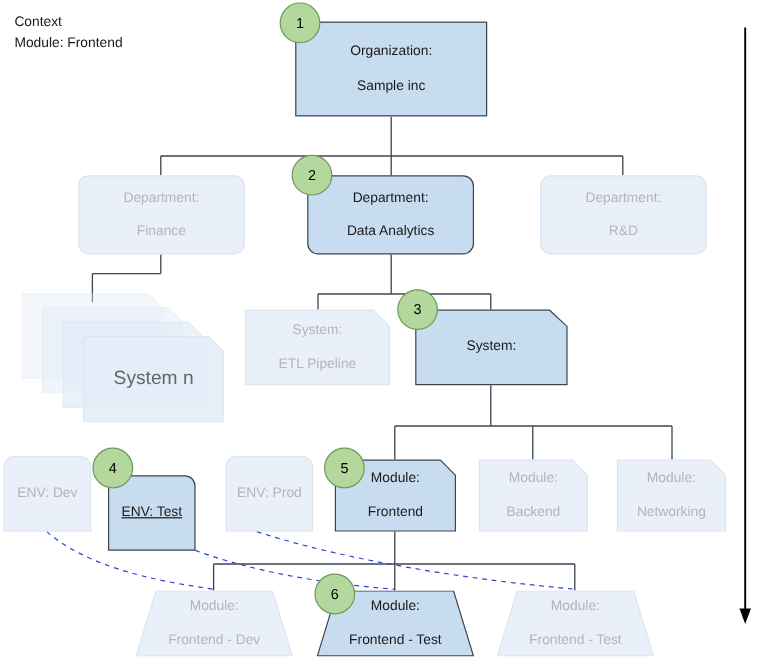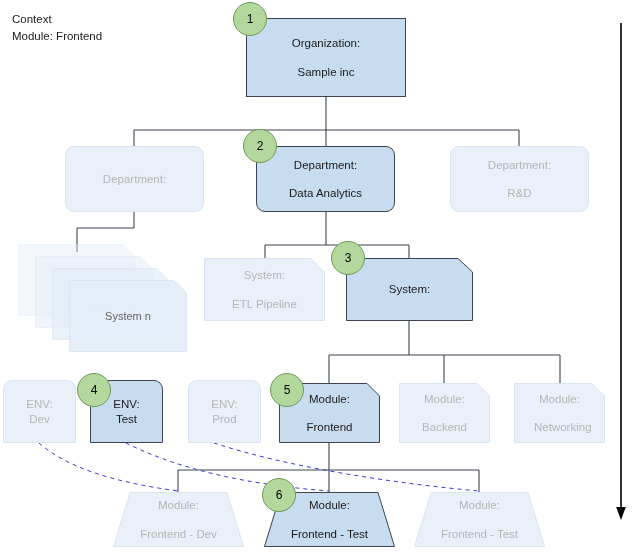--- a/index.html
+++ b/index.html
@@ -73,21 +73,21 @@
   .shape-trap { background: transparent; position: absolute; }
   .shape-trap .trap-svg {
     position: absolute;
     left: 0; top: 0;
     width: 100%; height: 100%;
   }
   .node .txt {
     position: relative;
     z-index: 2;
     width: 100%;
-    padding: 0 20px;
+    padding: 0 6px;
     box-sizing: border-box;
   }
 
   
   .dim .shape-rect,
   .dim.shape-rect,
   .dim.shape-round,
   .dim.shape-roundtop {
     background: #e9f0f9;
     border-color: #dbe5f0;
@@ -137,21 +137,21 @@
   }
   .stack-card .scard-svg {
     position: absolute; left: 0; top: 0; width: 100%; height: 100%;
   }
   .stack-card .scard-txt {
     position: absolute;
     left: 0; right: 0;
     top: 50%;
     transform: translateY(-50%);
     text-align: center;
-    font-size: 11px;
+    font-size: 16px;
   }
 </style>
 </head>
 <body>
 
 <div id="stage">
 
   <svg id="wires" viewBox="0 0 641 559" xmlns="http://www.w3.org/2000/svg">
     <g stroke="#3d4451" stroke-width="1.1" fill="none" shape-rendering="geometricPrecision">
 
@@ -204,20 +204,21 @@
     <div class="txt">
       <span class="lbl">Organization:</span>
       <span class="lbl">Sample inc</span>
     </div>
   </div>
   <div class="badge" style="left:233px; top:2px;">1</div>
 
   <div class="node shape-round dim" style="left:65px; top:146px; width:139px; height:66px;">
     <div class="txt">
       <span class="lbl">Department:</span>
+      <span class="lbl">Finance</span>
     </div>
   </div>
 
   <div class="node shape-round" style="left:256px; top:146px; width:139px; height:66px;">
     <div class="txt">
       <span class="lbl">Department:</span>
       <span class="lbl">Data Analytics</span>
     </div>
   </div>
   <div class="badge" style="left:243px; top:129px;">2</div>
@@ -278,21 +279,21 @@
     </div>
   </div>
   <div class="badge" style="left:331px; top:241px;">3</div>
 
   <div class="node shape-roundtop dim" style="left:3px; top:380px; width:73px; height:63px;">
     <div class="txt">
       <span class="lbl">ENV: Dev</span>
     </div>
   </div>
 
-  <div class="node shape-roundtop" style="left:90px; top:380px; width:73px; height:63px;">
+  <div class="node shape-roundtop" style="left:90px; top:396px; width:73px; height:63px;text-decoration:underline;">
     <div class="txt">
       <span class="lbl">ENV: Test</span>
     </div>
   </div>
   <div class="badge" style="left:77px; top:373px;">4</div>
 
   <div class="node shape-roundtop dim" style="left:188px; top:380px; width:73px; height:63px;">
     <div class="txt">
       <span class="lbl">ENV: Prod</span>
     </div>

